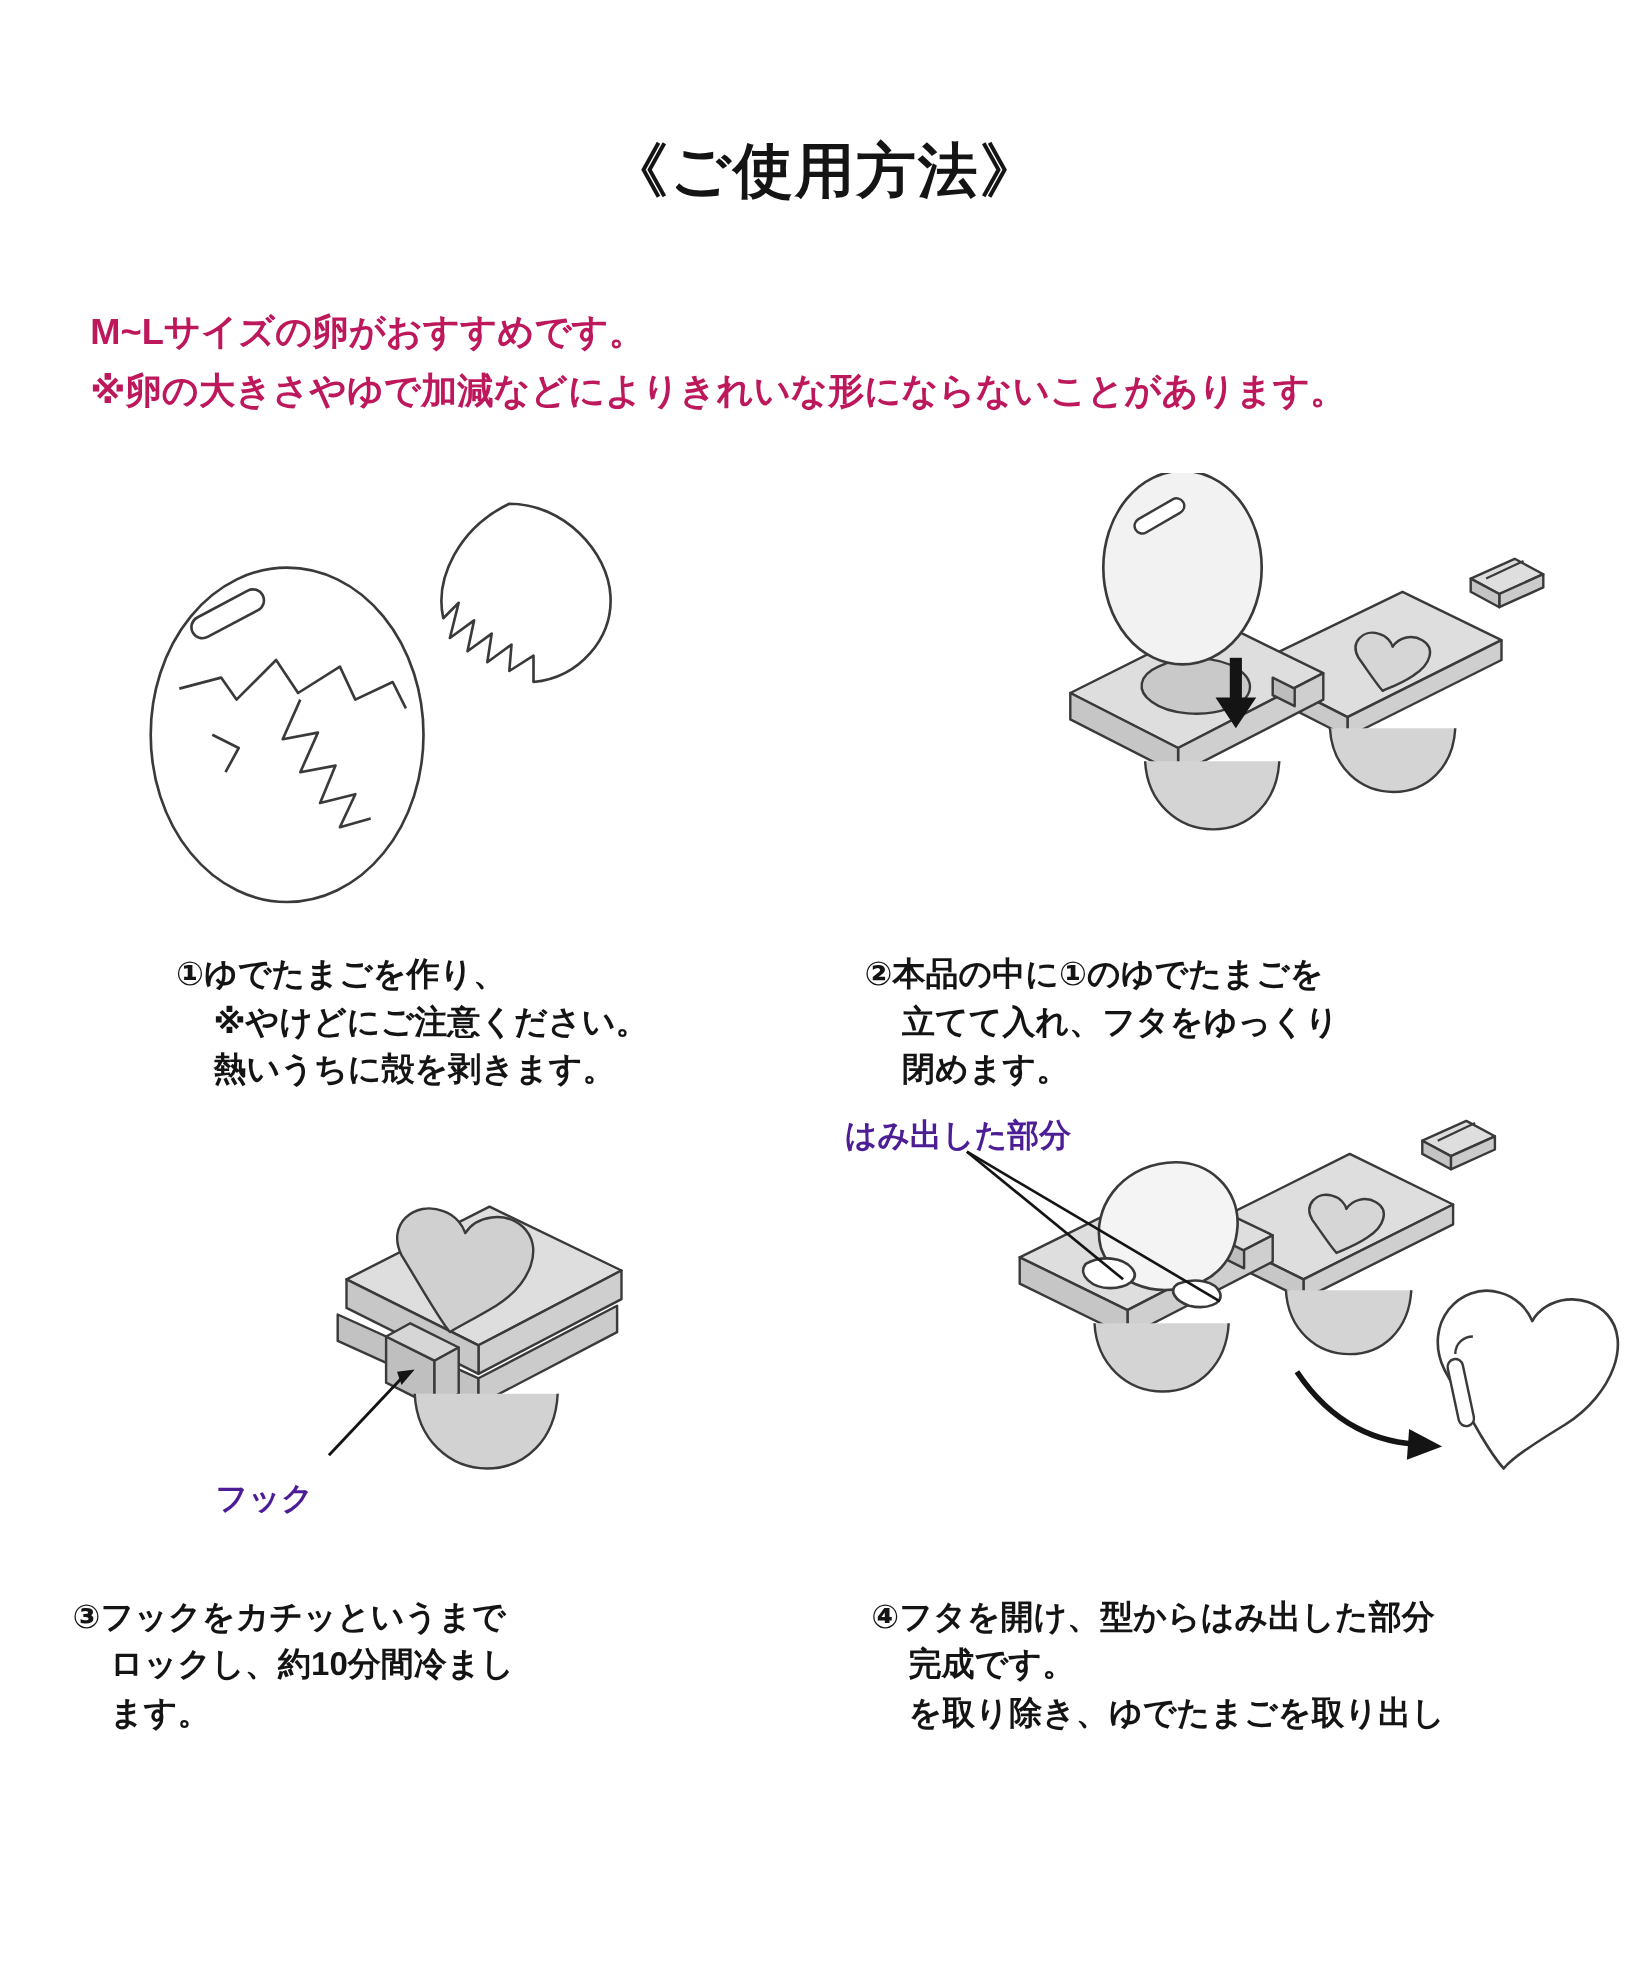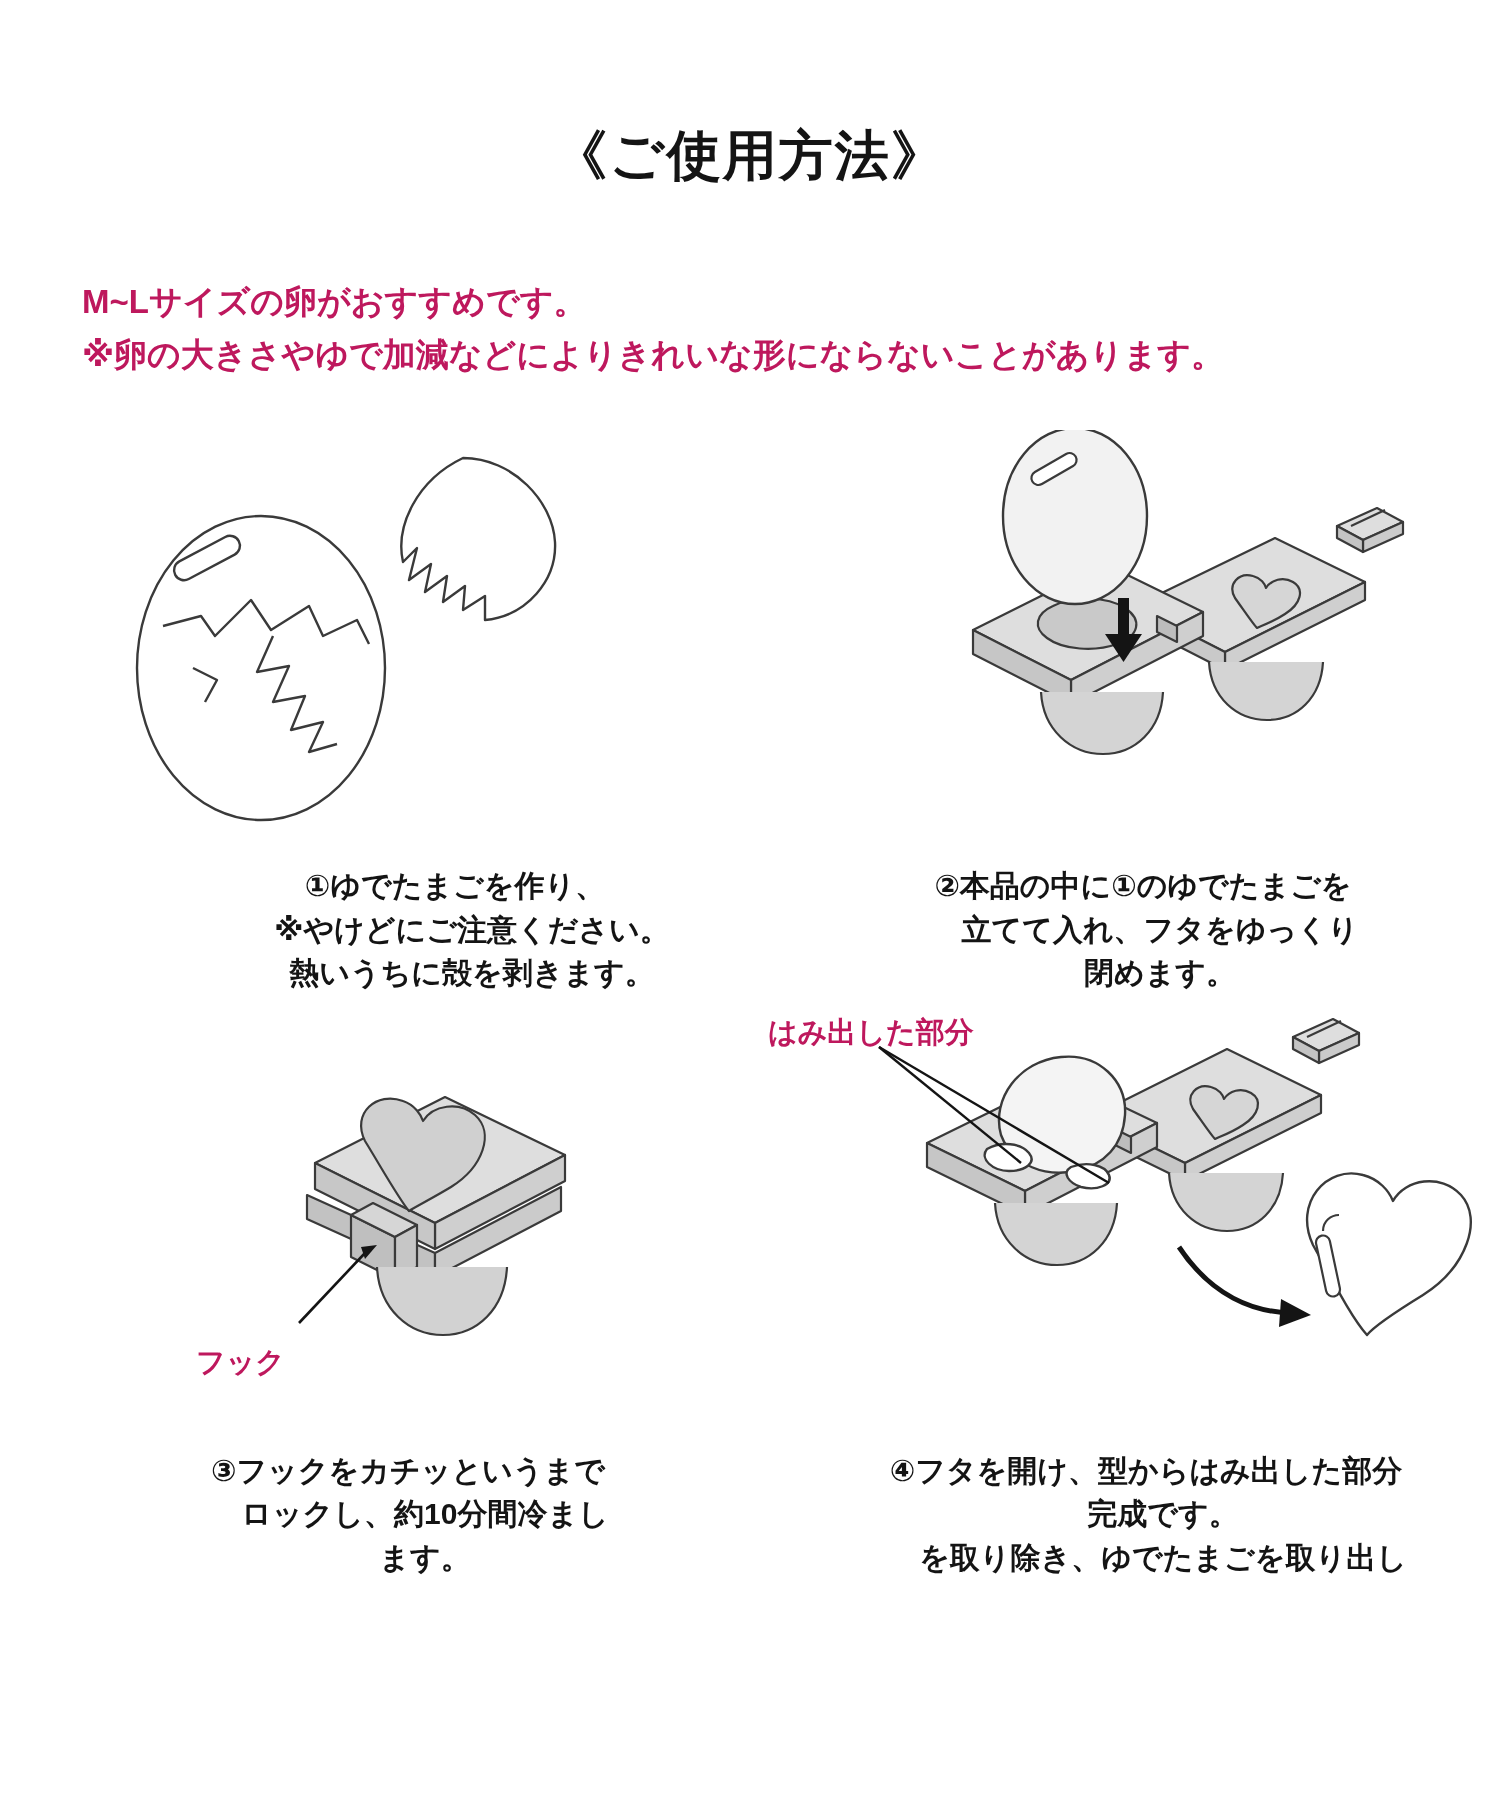--- a/index.html
+++ b/index.html
@@ -49,21 +49,20 @@
     width: 1500px;
   }
   .row {
     display: flex;
     width: 1500px;
   }
   .cell {
     width: 750px;
     box-sizing: border-box;
     position: relative;
-    text-align: center;
   }
   .art {
     height: 420px;
     position: relative;
   }
   .art svg {
     display: block;
     margin: 0 auto;
   }
   .caption {
@@ -84,21 +83,21 @@
   .row2 .caption {
     padding-top: 34px;
   }
   .r2c1 .caption { padding-left: 66px; }
   .r2c2 .caption { padding-left: 42px; }
   .r1c2 .caption { padding-left: 36px; }
   .art-label {
     position: absolute;
     font-size: 29px;
     font-weight: 700;
-    color: #be185d;
+    color: #4c1d95;
     white-space: nowrap;
   }
   .lbl-hook { left: 196px; top: 348px; }
   .lbl-hamidashi { left: 18px; top: 18px; }
 </style>
 </head>
 <body>
 
 <div class="page">
 

